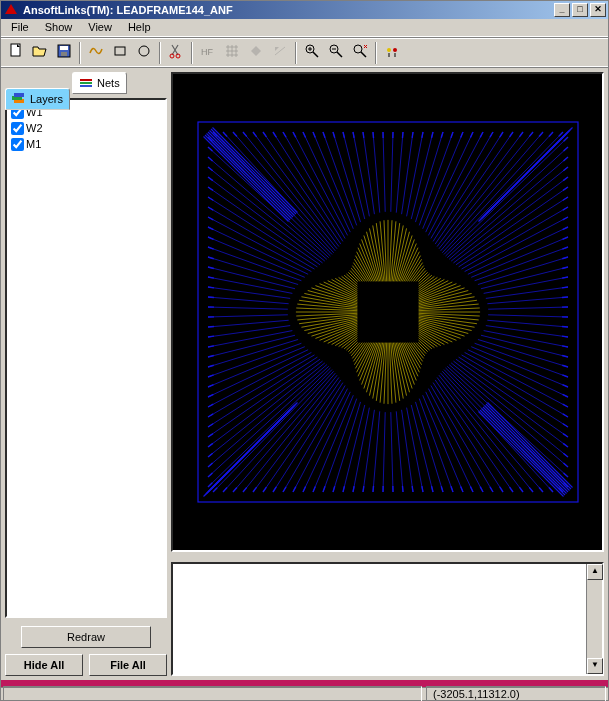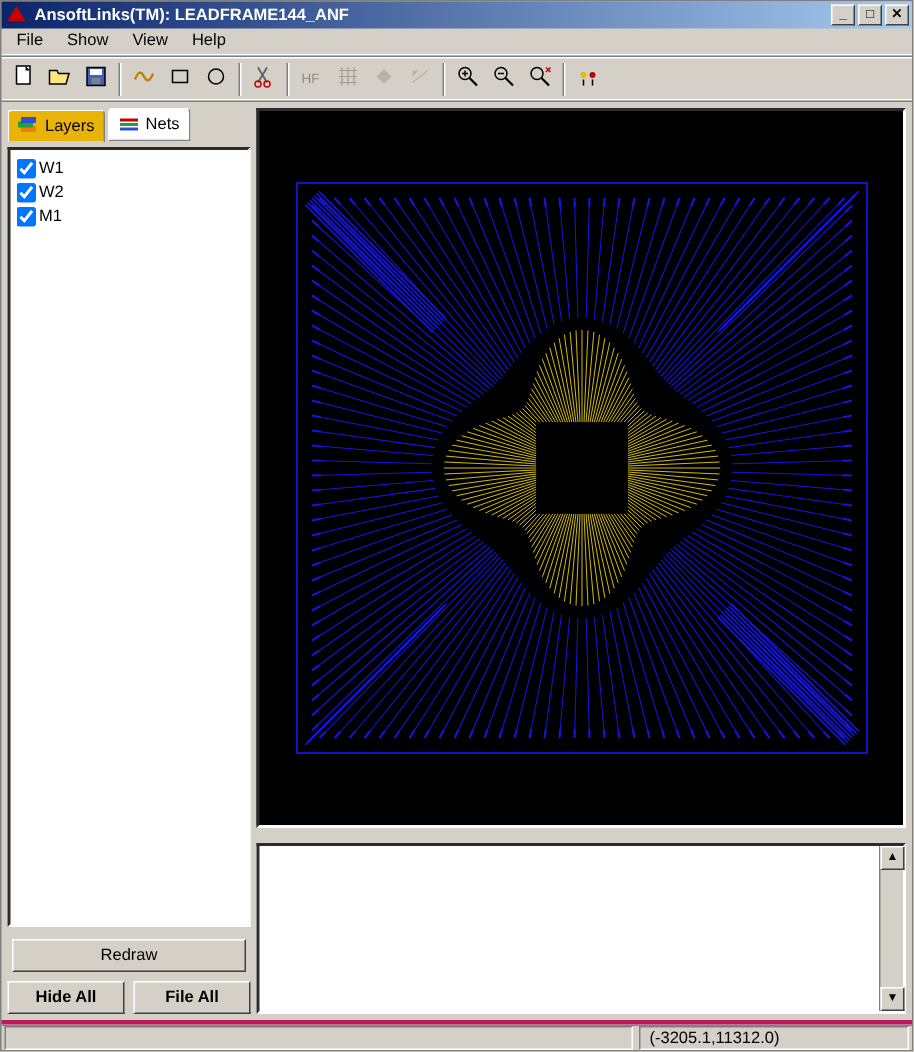--- a/index.html
+++ b/index.html
@@ -111,22 +111,22 @@
     padding: 2px 6px;
     display: flex;
     align-items: center;
     gap: 4px;
     border-radius: 3px 3px 0 0;
     font-size: 11px;
   }
   .tab.active {
     border-bottom-color:#d4d0c8;
     position: relative;
-    top: 1px;
-    background:#eab308;
+    top: 16px;
+    background:#7dd3fc;
   }
   .tab-icon {
     width:14px;height:12px;display:inline-block;
   }
   .layer-list {
     flex: 1;
     background: #fff;
     border: 2px inset #fff;
     border-top-color:#808080; border-left-color:#808080;
     padding: 4px;
@@ -138,21 +138,21 @@
     height: 22px;
     border: 1px solid #fff;
     border-right-color:#404040; border-bottom-color:#404040;
     background: #d4d0c8;
     font-size: 11px;
     font-family: inherit;
     cursor: default;
   }
   .btn-row { display:flex; gap:6px; margin-top:6px; }
   .btn-row .btn { flex:1;font-weight:bold; }
-  .redraw-btn { width: 156px; margin: 8px auto 0; display:block; }
+  .redraw-btn { width: 130px; margin: 8px auto 0; display:block; }
   .right-panel {
     flex: 1;
     display: flex;
     flex-direction: column;
     min-width: 0;
   }
   .viewport {
     height: 480px;
     background: #000;
     border: 2px inset #fff;
@@ -179,24 +179,24 @@
     width:16px;height:16px;
     background:#d4d0c8;
     border:1px solid #fff;
     border-right-color:#404040;border-bottom-color:#404040;
     font-size:8px;text-align:center;line-height:12px;
   }
   .scroll-btn.up{position:absolute;top:0;}
   .scroll-btn.down{position:absolute;bottom:0;}
   .statusbar {
     height: 20px;
-    border-top: 3px solid #be185d;
+    border-top: 7px solid #be185d;
     box-shadow: inset 0 1px 0 #808080;
     display:flex;
-    align-items:flex-end;
+    align-items:center;
   }
   .status-cell {
     border: 1px solid #808080;
     border-top-color:#808080; border-left-color:#808080;
     border-right-color:#fff; border-bottom-color:#fff;
     height:16px;
     padding: 0 6px;
     margin: 0 2px;
     line-height:14px;
   }

